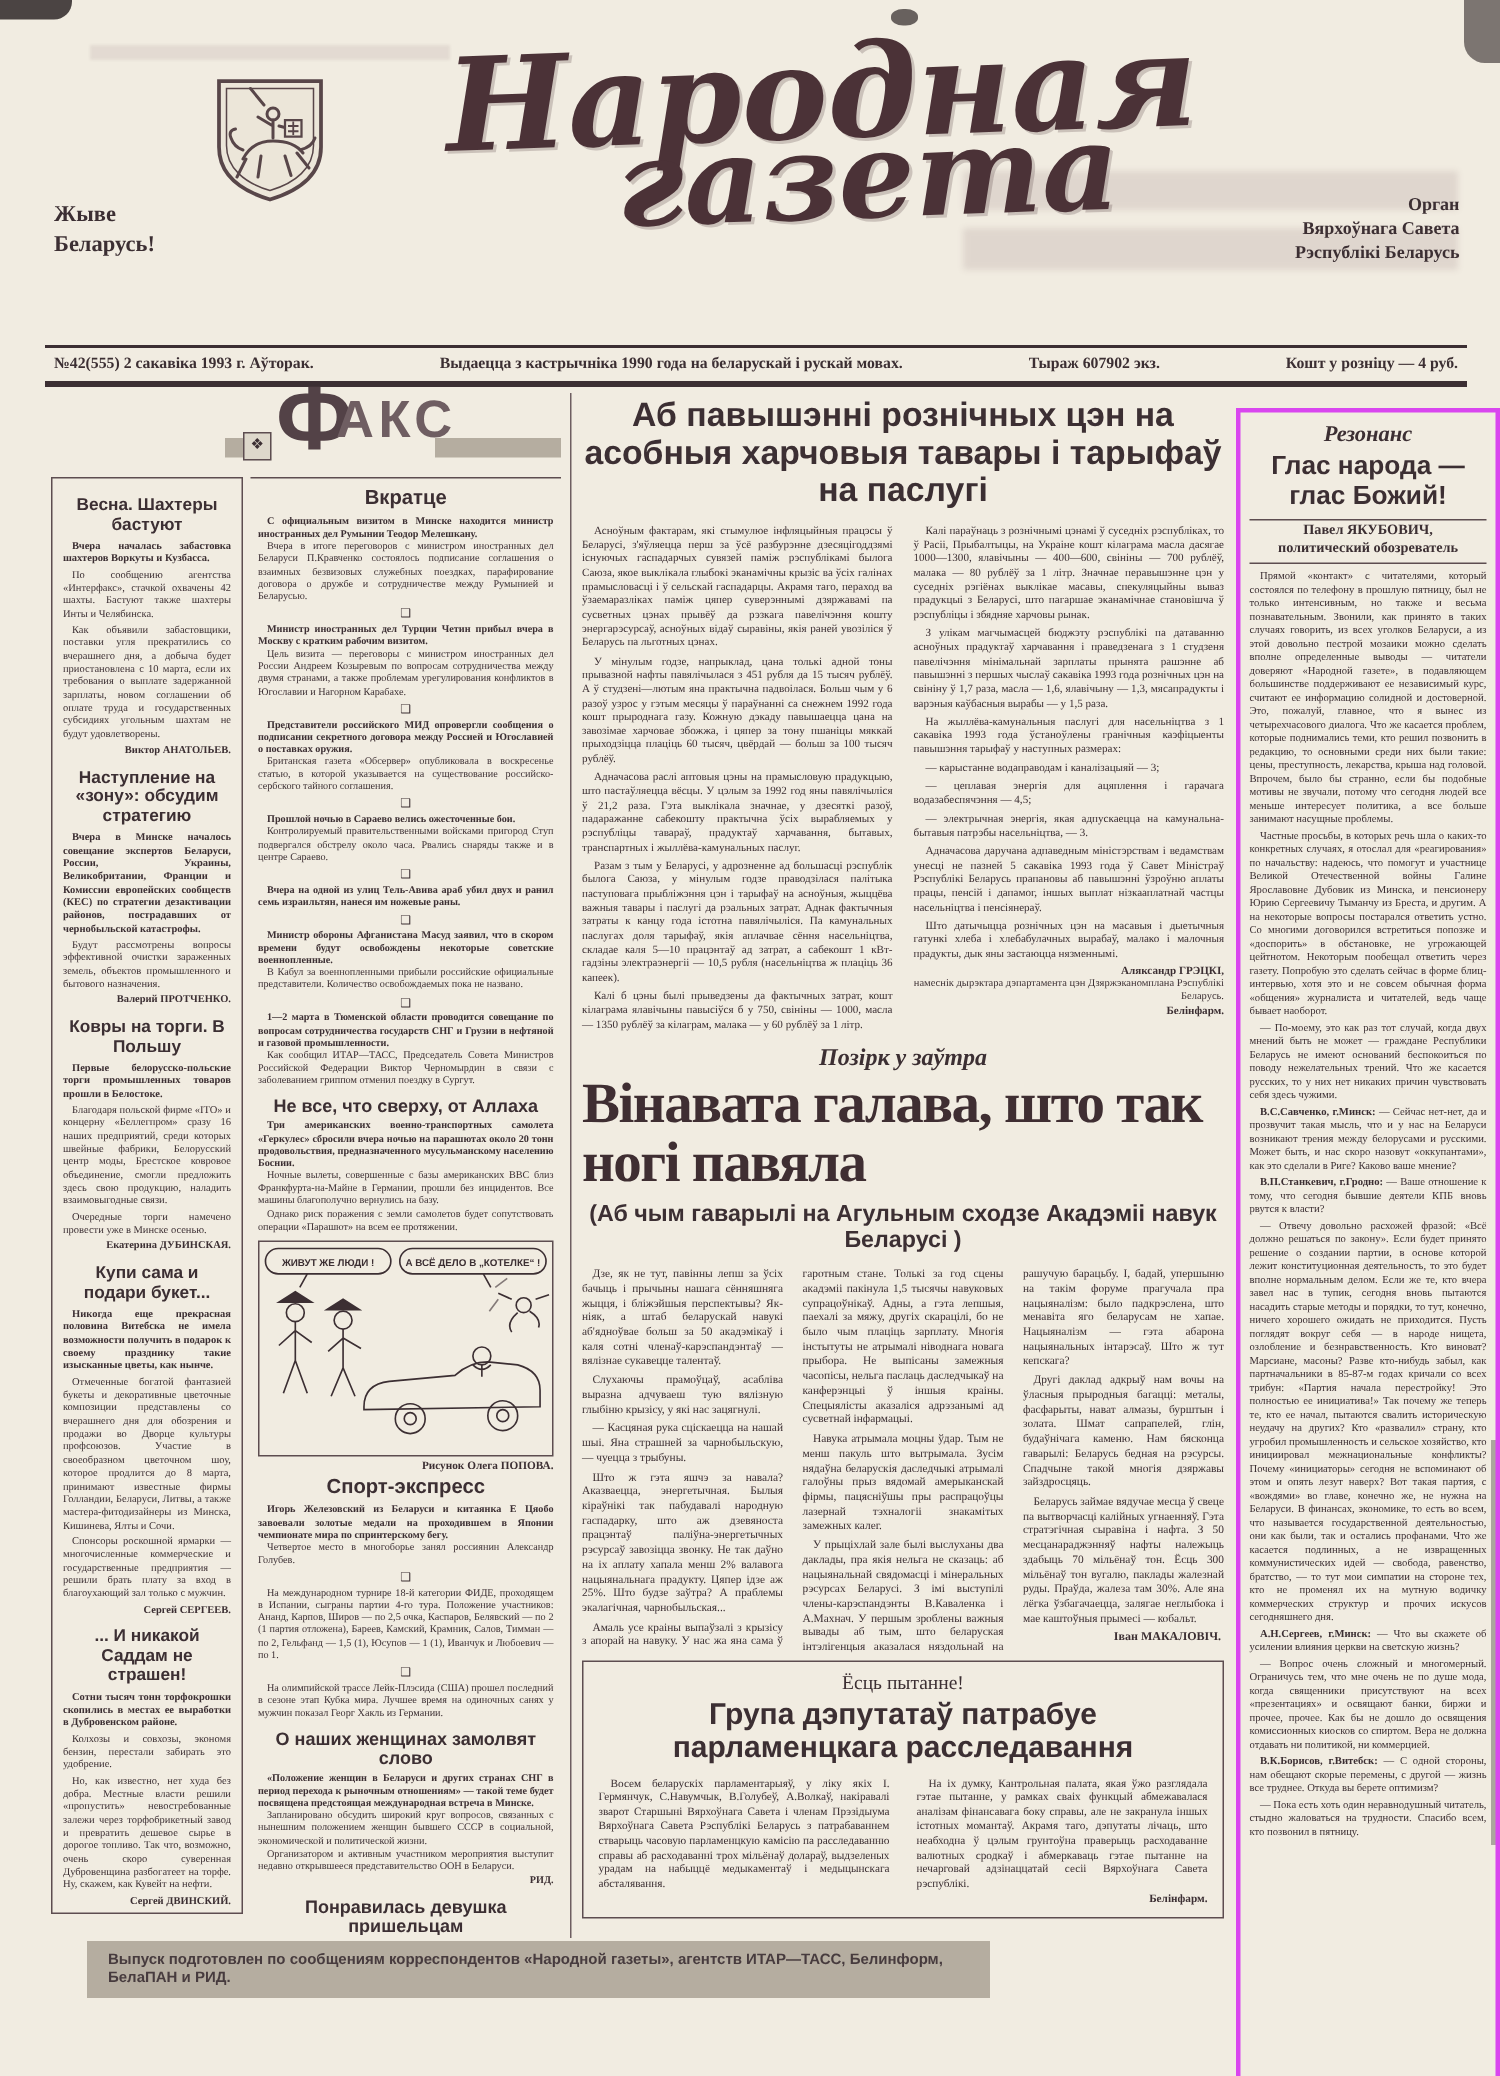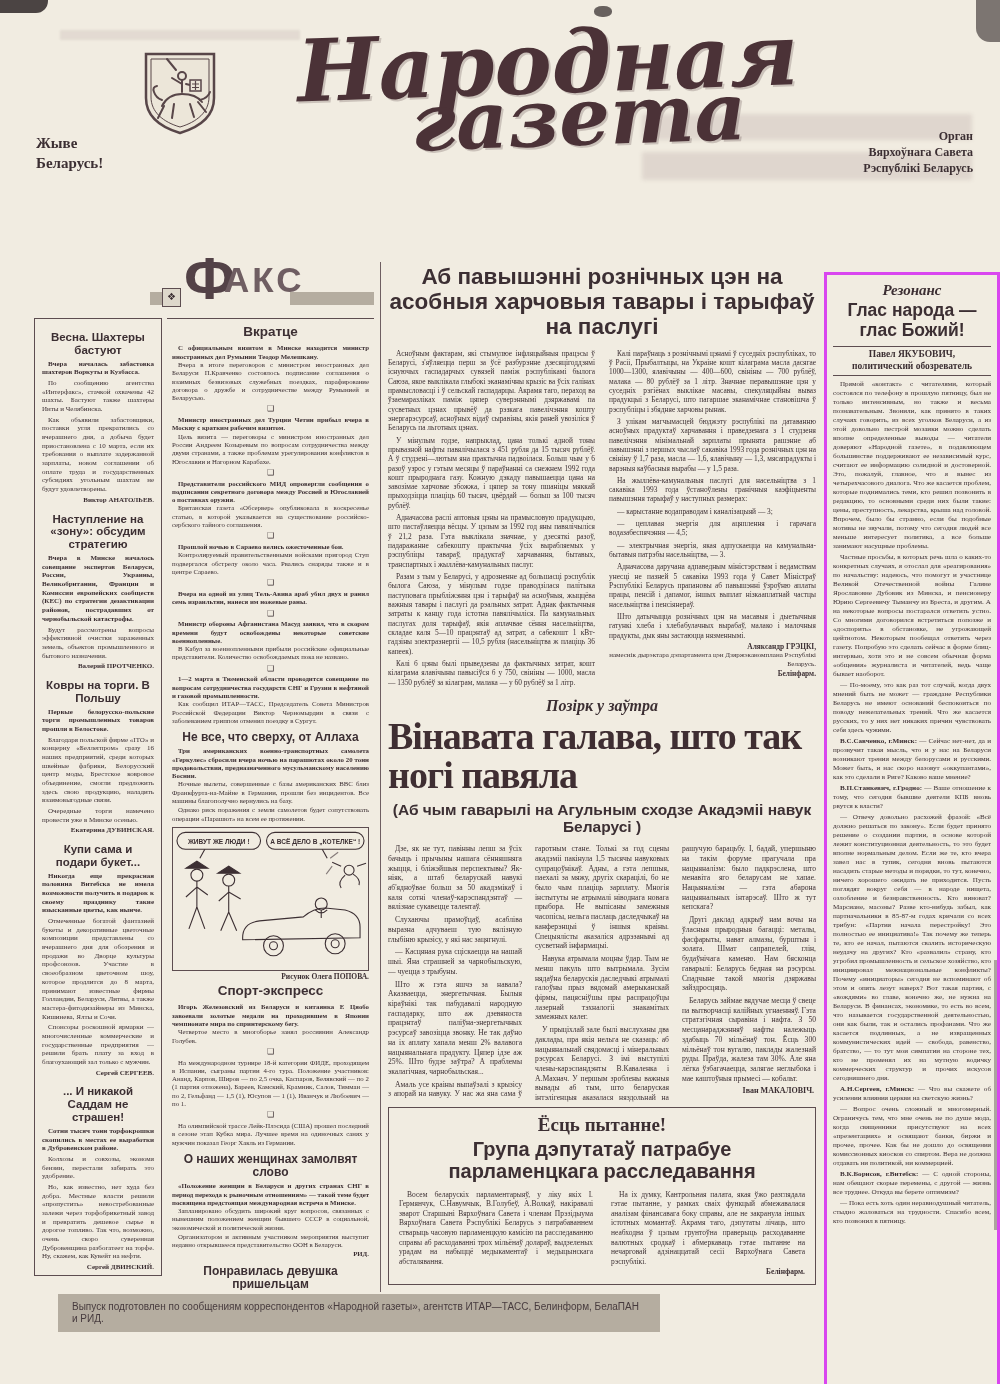--- a/index.html
+++ b/index.html
@@ -48,40 +48,40 @@
   .col-brief h3{font-family:"Liberation Sans",sans-serif;font-size:12px;line-height:1.1;text-align:center;margin:6px 0 3px;}
   .sep{display:none;text-align:center;font-size:8px;margin:2px 0;}
   .bitem + .bitem .sep{display:block;}
   .blead{font-weight:bold;margin:0;text-indent:6px;}
   .bbody{margin:0 0 1px;text-indent:6px;}
   .cartoon{margin:4px 0 1px;border:1px solid #5d4d50;}
   .cartoon svg{display:block;width:100%;height:142px;}
   .cap{text-align:right;font-weight:bold;font-size:7.5px;margin:1px 0 2px;}
   
   .footer-bar{position:absolute;left:58px;top:1294px;width:602px;height:38px;background:#b5ada0;box-sizing:border-box;
-    display:flex;align-items:center;padding:2px 14px;font-family:"Liberation Sans",sans-serif;font-weight:normal;
+    display:flex;align-items:center;padding:2px 14px;font-family:"Liberation Sans",sans-serif;font-weight:bold;
     font-size:10px;line-height:1.25;color:#473b3e;}
   .vrule{position:absolute;left:380px;top:262px;height:1030px;border-left:1px solid #6e5e61;}
   
   .col-main{position:absolute;left:388px;top:264px;width:428px;}
   .main-head{font-family:"Liberation Sans",sans-serif;font-weight:bold;font-size:22.5px;line-height:1.12;text-align:center;margin:0 0 9px;}
   .main-body{column-count:2;column-gap:14px;font-size:7.4px;line-height:1.26;text-align:justify;font-family:Liberation Serif, serif;}
   .main-body p{margin:0 0 3px;text-indent:8px;}
   .sig-name{font-weight:bold;text-align:right;margin-top:2px;}
   .sig-role{text-align:right;font-size:7px;}
   .sig-agency{font-weight:bold;text-align:right;}
   .kicker{font-size:16px;font-style:italic;font-weight:bold;text-align:center;margin:10px 0 2px;}
   .big-head{font-family:Liberation Serif, serif;font-weight:bold;font-size:38px;line-height:1.02;text-align:left;
     letter-spacing:-1px;margin:2px 0 6px;color:#3f2e32;}
   .subhead{font-family:"Liberation Sans",sans-serif;font-weight:bold;font-size:15.5px;line-height:1.15;text-align:center;margin:0 0 8px;}
   .feature-body{column-count:3;column-gap:13px;font-size:7.6px;line-height:1.28;text-align:justify;}
   .feature-body p{margin:0 0 3px;text-indent:7px;}
   .feature-author{text-align:right;font-weight:bold;font-size:8px;margin:3px 2px 5px;}
   .inquiry{border:1.5px solid #5d4d50;padding:6px 10px 7px;margin-top:4px;}
-  .kicker2{font-weight:bold;font-size:19px;text-align:center;margin:0;}
+  .kicker2{font-weight:normal;font-size:13px;text-align:center;margin:0;}
   .inq-head{font-family:"Liberation Sans",sans-serif;font-weight:bold;font-size:20px;line-height:1.12;text-align:center;margin:2px 0 7px;}
   .inq-body{column-count:2;column-gap:18px;font-size:7.5px;line-height:1.28;text-align:justify;}
   .inq-body p{margin:0 0 3px;text-indent:8px;}
   
   .col-reso{position:absolute;left:824px;top:272px;width:176px;height:1120px;box-sizing:border-box;
     border:3px solid #d946ef;padding:4px 6px;overflow:hidden;font-size:7.1px;line-height:1.27;text-align:justify;}
   .reso-rubric{font-style:italic;font-weight:bold;font-size:15px;text-align:center;margin:2px 0 1px;}
   .reso-head{font-family:"Liberation Sans",sans-serif;font-weight:bold;font-size:17.5px;line-height:1.12;text-align:center;margin:0 0 6px;}
   .reso-byline{border-top:1.5px solid #5d4d50;border-bottom:1.5px solid #5d4d50;padding:2px 0;text-align:center;
     font-weight:bold;font-size:9.5px;line-height:1.25;margin-bottom:4px;}
@@ -118,20 +118,26 @@
     </svg>
   </div>
   <div class="logo">
     <div class="logo-l1">Народная</div>
     <div class="logo-l2">газета</div>
   </div>
   <div class="organ">Орган
 Вярхоўнага Савета
 Рэспублікі Беларусь</div>
 
+  <div class="dateline">
+    <span>№42(555) 2 сакавіка 1993 г. Аўторак.</span>
+    <span>Выдаецца з кастрычніка 1990 года на беларускай і рускай мовах.</span>
+    <span>Тыраж 607902 экз.</span>
+    <span>Кошт у розніцу — 4 руб.</span>
+  </div>
 
   <div class="faks-logo">
     <div class="faks-bar-l"></div>
     <div class="faks-icon">❖</div>
     <div class="faks-big">Ф</div>
     <div class="faks-rest">АКС</div>
     <div class="faks-bar-r"></div>
   </div>
 
   <div class="col-faks">

